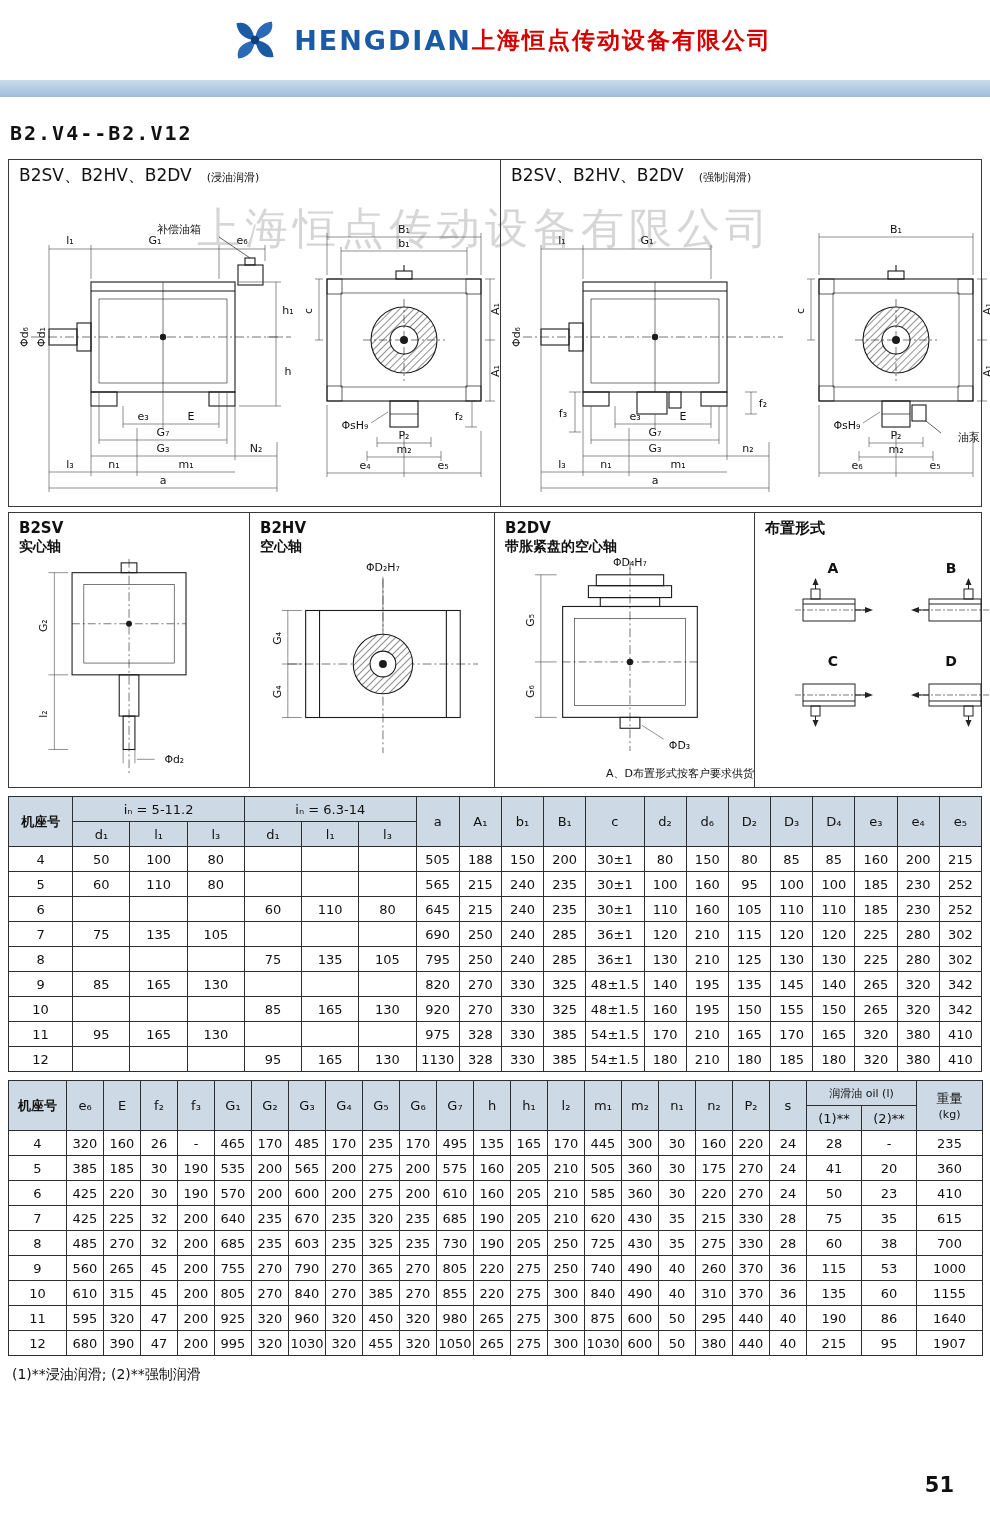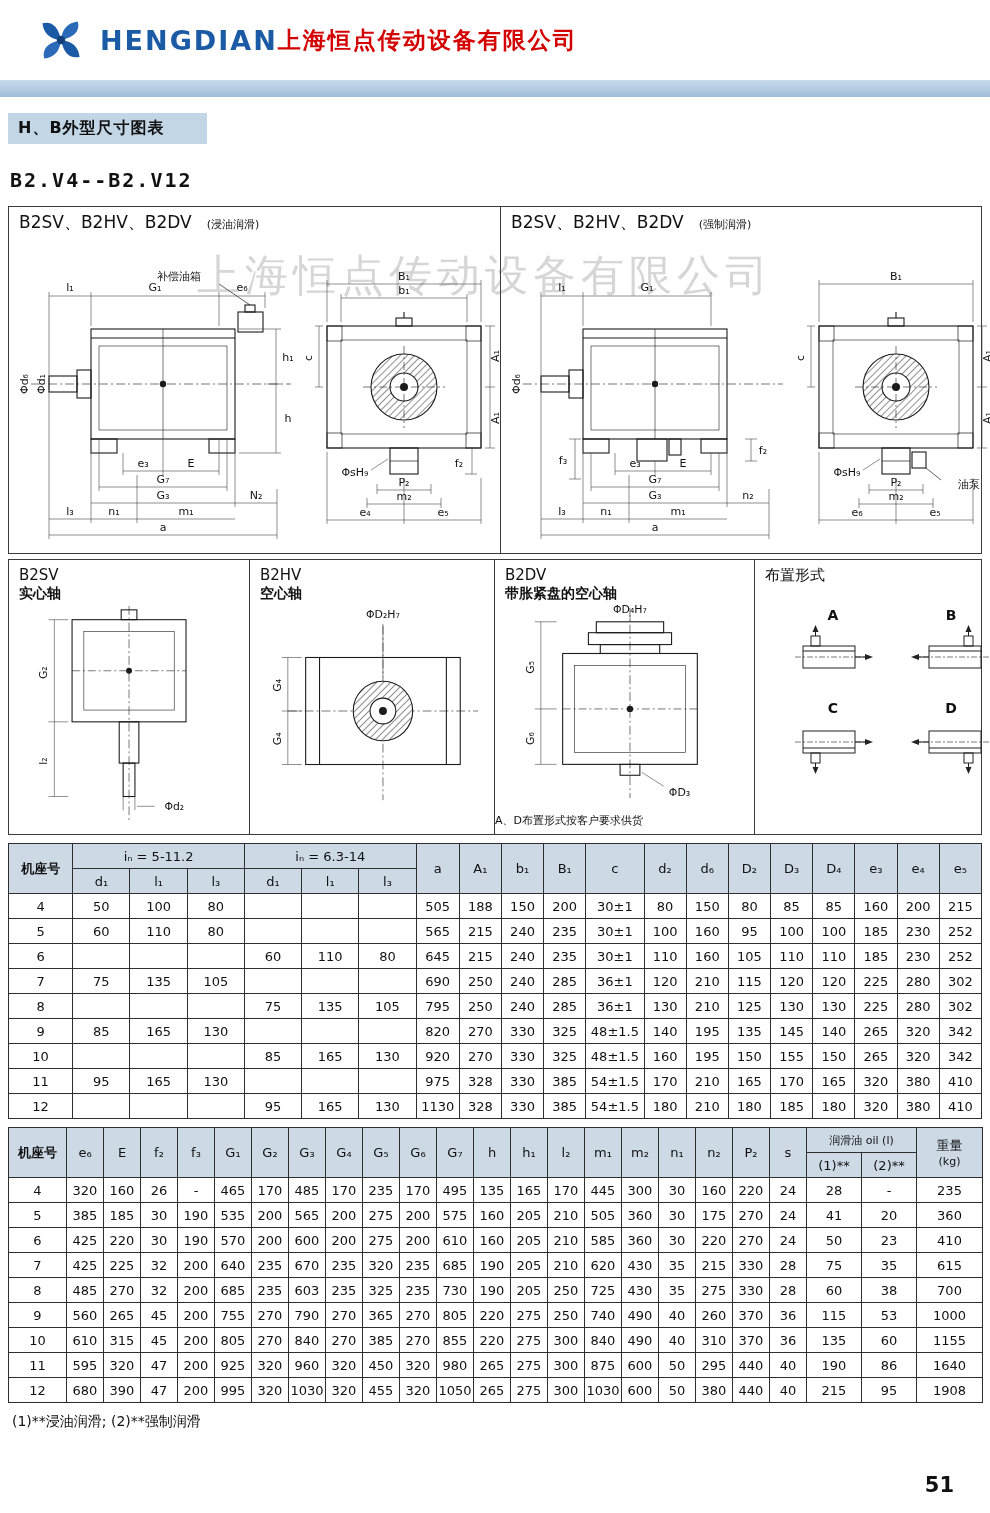--- a/index.html
+++ b/index.html
@@ -1,20 +1,20 @@
 <!DOCTYPE html>
 <html><head>
 <meta charset="utf-8">
 <style>
   *{box-sizing:border-box;margin:0;padding:0}
   body{background:#e9e9e9;font-family:"DejaVu Sans","Liberation Sans",sans-serif;color:#111}
   .page{width:990px;height:1513px;background:#fff;margin:0 auto;position:relative;overflow:hidden}
 
   
-  .header{display:flex;justify-content:flex-start;align-items:center;height:80px;padding:0 24px 0 34px}
+  .header{display:flex;justify-content:center;align-items:center;height:80px;padding:0 24px 0 34px}
   .logo-wrap{display:flex;align-items:center;gap:12px}
   .brand{color:#1b5aa5;font-size:27px;font-weight:bold;letter-spacing:2px}
   .company{color:#d40000;font-size:23px;font-weight:bold;letter-spacing:2px}
   .band{height:17px;background:linear-gradient(#c9dcec,#9fbdd8)}
 
   .section-bar{display:inline-block;margin:16px 0 0 8px;background:#c3d6e6;padding:5px 42px 5px 10px;
     font-size:16px;font-weight:bold;letter-spacing:1px}
   .model-range{margin:24px 0 8px 10px;font-size:20px;font-weight:bold;letter-spacing:2px;
     font-family:"DejaVu Sans Mono","Liberation Mono",monospace}
 
@@ -25,23 +25,23 @@
   .panel-half.first{border-right:1px solid #3a3a3a}
   .panel-title{font-size:17px;font-weight:normal;white-space:nowrap}
   .panel-subtitle{font-size:11px;font-weight:normal;margin-left:10px}
   .watermark{position:absolute;left:188px;top:40px;font-size:43px;letter-spacing:5px;color:rgba(90,90,90,.25);
     white-space:nowrap;z-index:5;pointer-events:none}
 
   .panel-mid{display:flex;height:276px;margin:5px 8px 0 8px;border:1px solid #3a3a3a}
   .sub-panel{position:relative;padding:6px 6px 2px 10px;border-right:1px solid #3a3a3a}
   .sub-panel:last-child{border-right:none}
   .sp-w1{width:242px}.sp-w2{width:245px}.sp-w3{width:260px}.sp-w4{flex:1}
-  .sp-title{font-size:15px;font-weight:normal;line-height:1.25}
+  .sp-title{font-size:15px;font-weight:bold;line-height:1.25}
   .sp-sub{font-size:14px;font-weight:bold;line-height:1.25}
-  .sp-note{position:absolute;bottom:6px;left:0;right:0;text-align:left;font-size:11px}
+  .sp-note{position:absolute;bottom:6px;left:0;right:0;text-align:right;font-size:11px}
 
   .layout-grid{display:grid;grid-template-columns:100px 100px;column-gap:18px;row-gap:14px;
     margin:22px 0 0 18px;justify-items:center}
   .layout-cell{text-align:center}
   .layout-letter{font-size:14px;font-weight:bold;display:block;margin-bottom:1px}
 
   svg text{font-family:"DejaVu Sans","Liberation Sans",sans-serif;font-size:11px;fill:#111;stroke:none}
 
   
   table{border-collapse:collapse;table-layout:fixed;width:974px;margin:8px 8px 0 8px}
@@ -70,23 +70,20 @@
           <path d="M32 32 Q 30 52 12 54 Q 8 37 32 32 Z" fill="#2a6ab8"></path>
           <circle cx="32" cy="32" r="5" fill="#133f78"></circle>
         </g>
       </svg>
       <span class="brand">HENGDIAN</span>
     </div>
     <span class="company">上海恒点传动设备有限公司</span>
   </div>
   <div class="band"></div>
 
-  <div>
-    <span class="section-bar">H、B外型尺寸图表</span>
-  </div>
   <div class="model-range">B2.V4--B2.V12</div>
 
   <div class="panel panel-top">
     <div class="watermark">上海恒点传动设备有限公司</div>
 
     <div class="panel-half first">
       <div>
         <span class="panel-title">B2SV、B2HV、B2DV</span>
         <span class="panel-subtitle">(浸油润滑)</span>
       </div>
@@ -1017,21 +1014,21 @@
           <td>275</td>
           <td>300</td>
           <td>1030</td>
           <td>600</td>
           <td>50</td>
           <td>380</td>
           <td>440</td>
           <td>40</td>
           <td>215</td>
           <td>95</td>
-          <td>1908</td>
+          <td>1907</td>
         </tr>
       </tbody>
   </table>
 
   <div class="footnote">(1)**浸油润滑; (2)**强制润滑</div>
   <div class="page-num">51</div>
 
 </div>
 
 </body></html>

